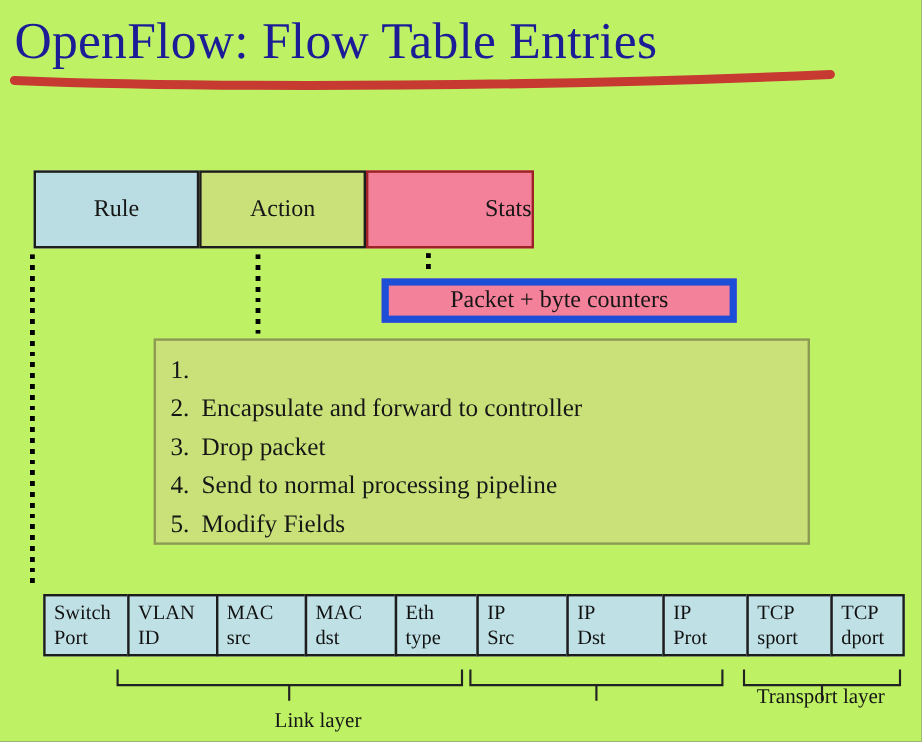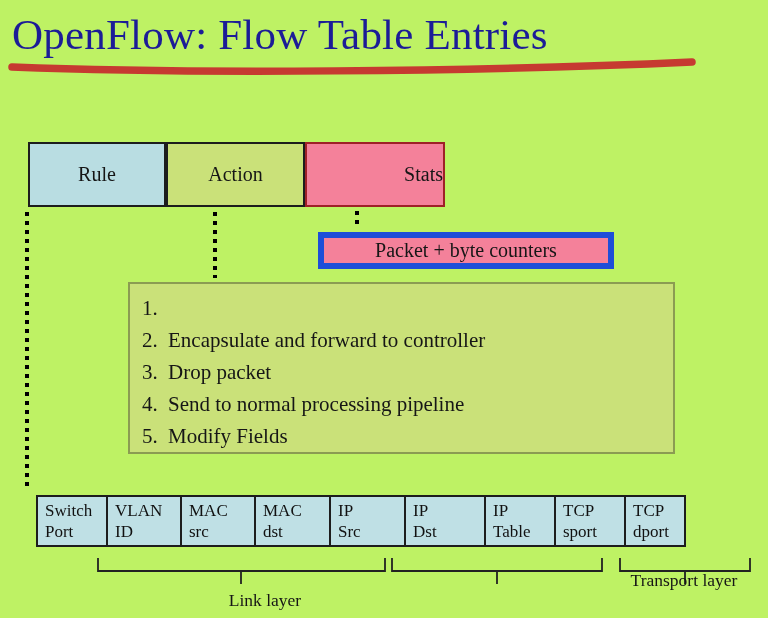--- a/index.html
+++ b/index.html
@@ -125,31 +125,35 @@
       <span>ID</span>
     </div>
     <div class="cell" style="width:76px">
       <span>MAC</span>
       <span>src</span>
     </div>
     <div class="cell" style="width:77px">
       <span>MAC</span>
       <span>dst</span>
     </div>
+    <div class="cell" style="width:70px">
+      <span>Eth</span>
+      <span>type</span>
+    </div>
     <div class="cell" style="width:77px">
       <span>IP</span>
       <span>Src</span>
     </div>
     <div class="cell" style="width:82px">
       <span>IP</span>
       <span>Dst</span>
     </div>
     <div class="cell" style="width:72px">
       <span>IP</span>
-      <span>Table</span>
+      <span>Prot</span>
     </div>
     <div class="cell" style="width:72px">
       <span>TCP</span>
       <span>sport</span>
     </div>
     <div class="cell" style="width:62px">
       <span>TCP</span>
       <span>dport</span>
     </div>
   </div>

